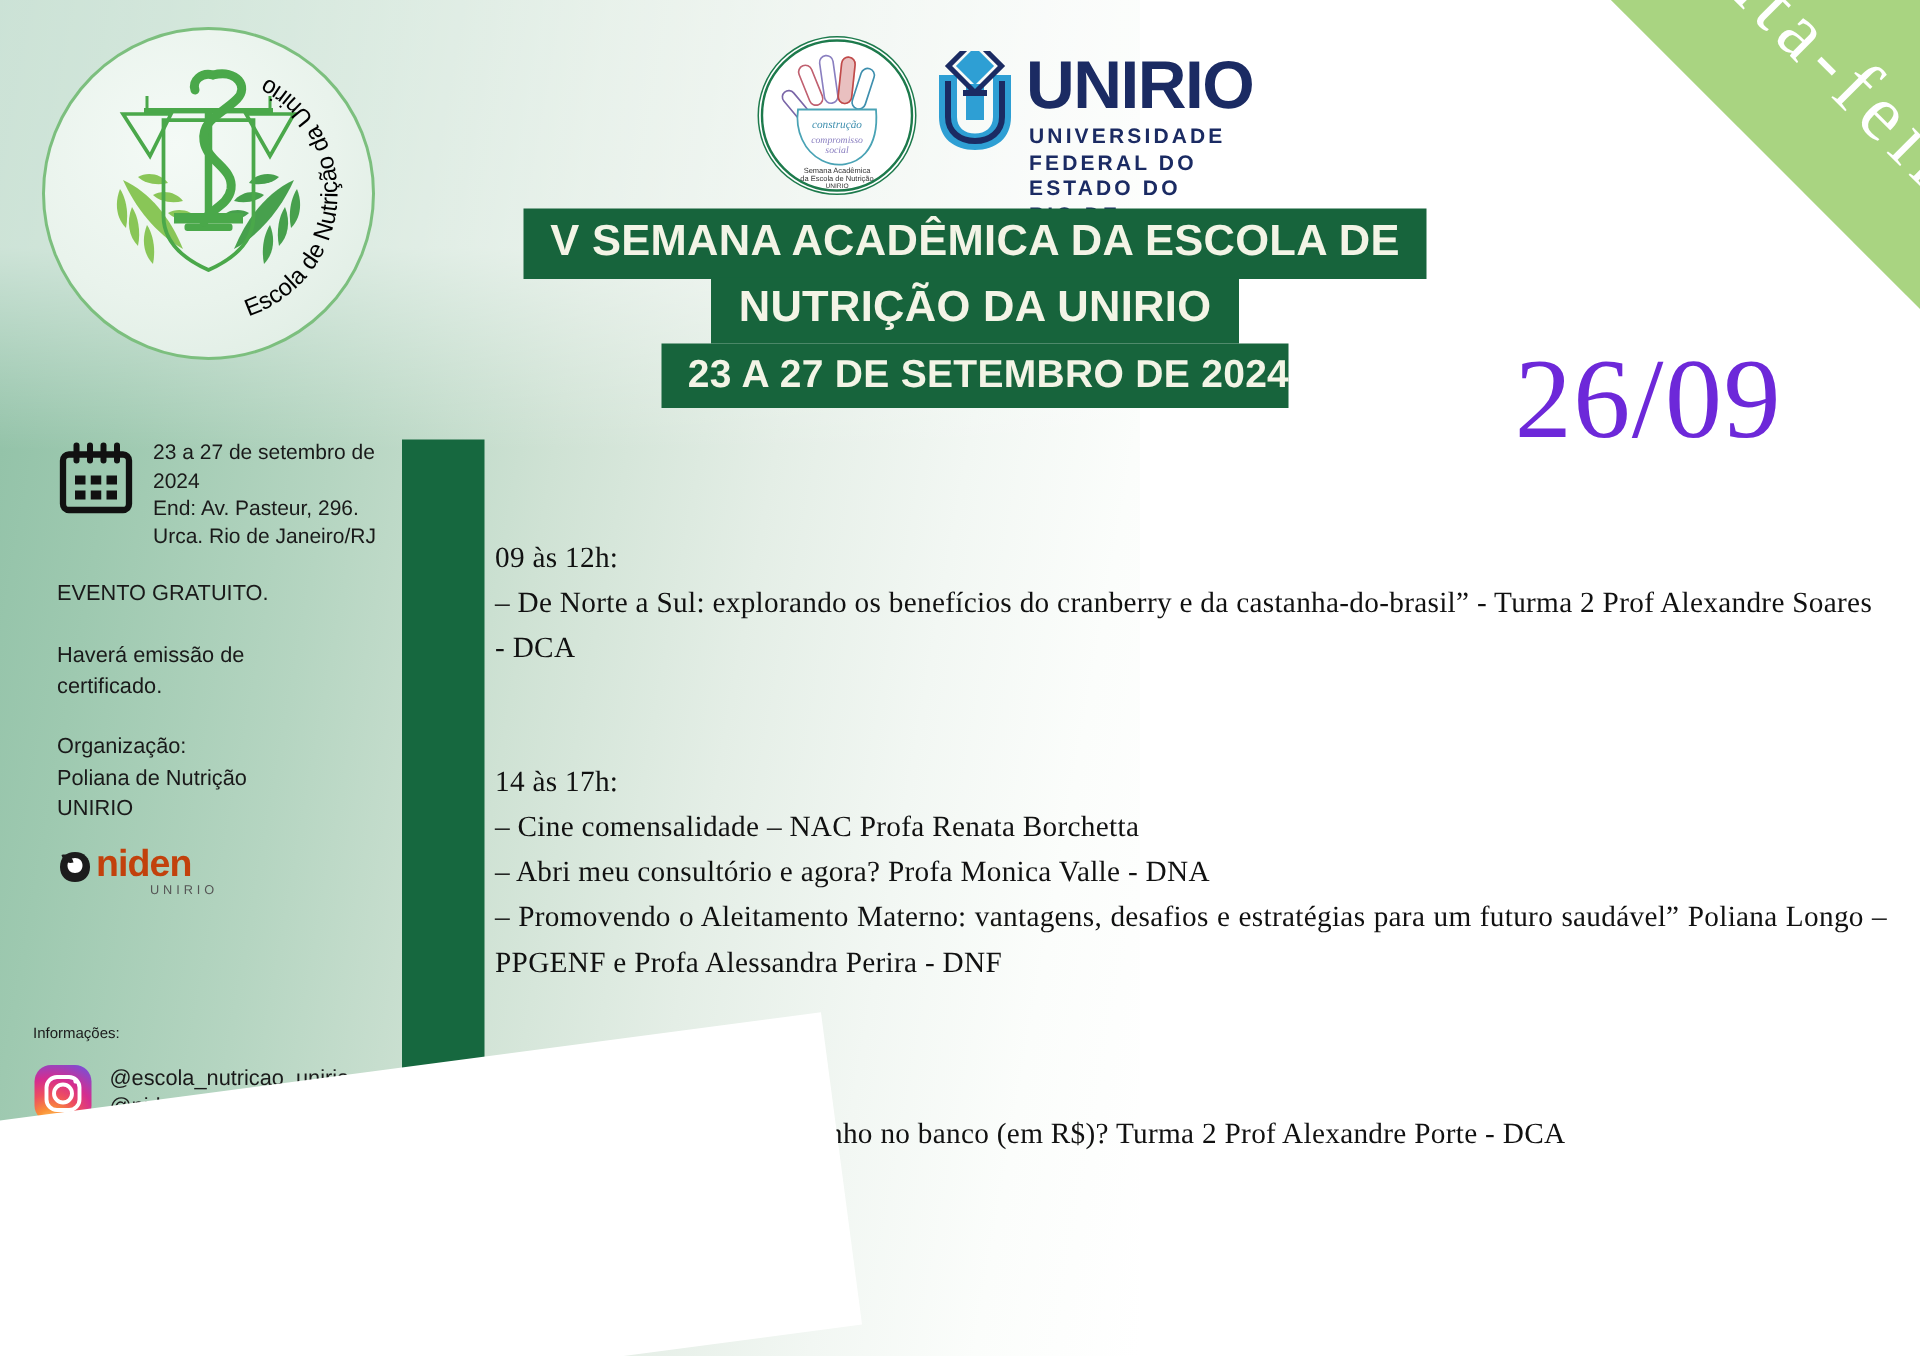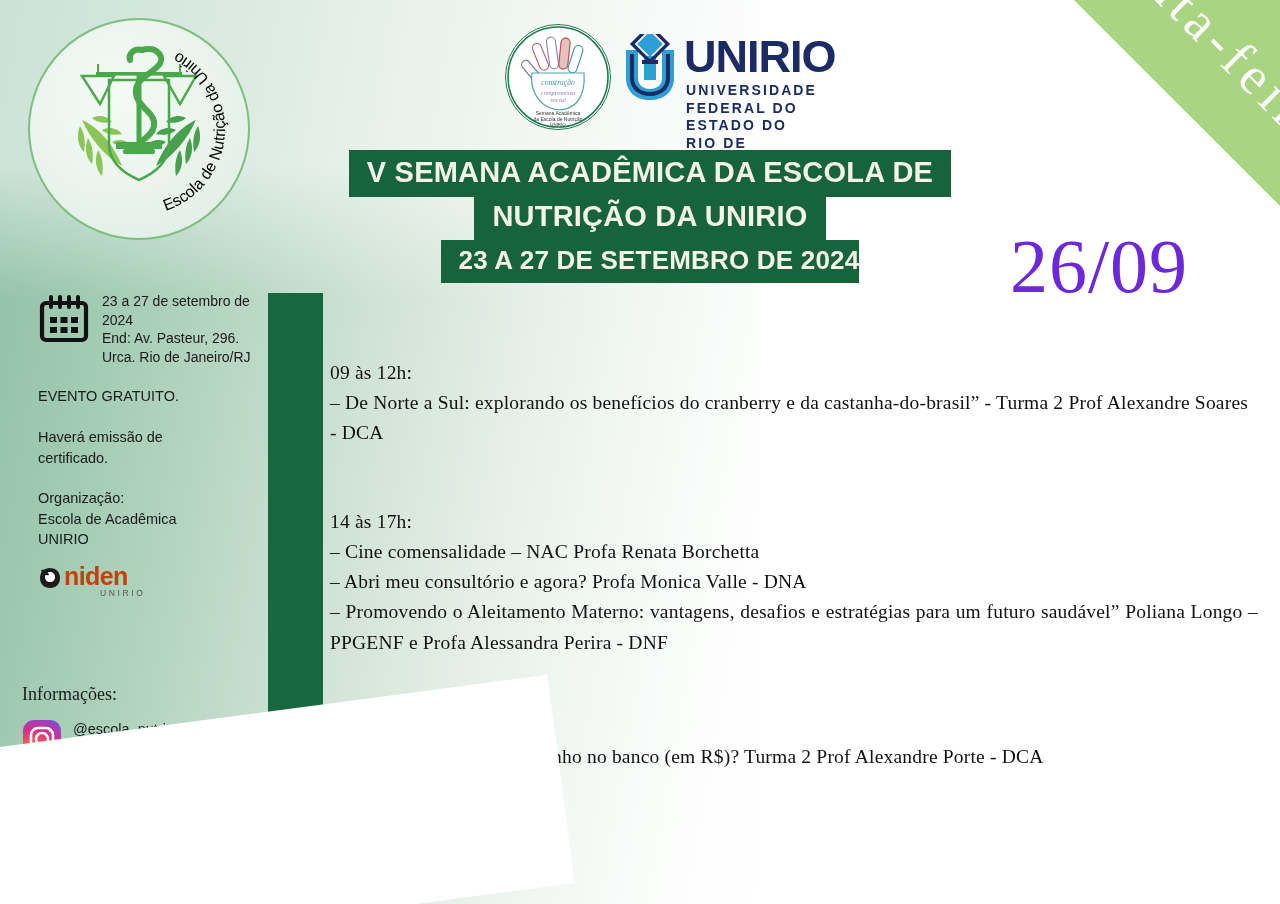--- a/index.html
+++ b/index.html
@@ -77,21 +77,21 @@
     font-family:"Liberation Sans", sans-serif;font-weight:bold;font-size:45px;
     color:#1b2b63;letter-spacing:-1px;line-height:1;
   }
   .unirio-sub{
     position:absolute;left:66px;top:48px;
     font-family:"Liberation Sans", sans-serif;font-weight:bold;font-size:14px;
     color:#1b2b63;letter-spacing:2.1px;line-height:1.25;
   }
 
   
-  .titles{position:absolute;left:300px;top:150px;width:700px;text-align:center;}
+  .titles{position:absolute;left:300px;top:139px;width:700px;text-align:center;}
   .t-line{
     display:inline-block;background:#17643c;color:#f3f4e6;
     font-family:"Liberation Sans", sans-serif;font-weight:bold;
     padding:6px 16px 8px 16px;line-height:1.02;
     letter-spacing:.2px;
   }
   .t1{font-size:29px;padding:8px 18px 9px 18px;}
   .t2{font-size:29px;margin-top:-1px;padding:6px 18px 9px 18px;}
   .t3{font-size:26px;margin-top:0px;padding:7px 0 9px 18px;}
 
@@ -111,21 +111,21 @@
     position:absolute;left:26px;top:0;
     font-family:"Liberation Sans", sans-serif;font-weight:bold;font-size:25px;
     color:#c2410c;letter-spacing:-.6px;line-height:1;
   }
   .niden-sub{
     position:absolute;left:62px;top:24px;
     font-family:"Liberation Sans", sans-serif;font-size:8.5px;color:#555;letter-spacing:2.6px;
   }
 
   .info-area{position:absolute;left:22px;top:684px;width:250px;}
-  .info-title{font-family:Liberation Serif, serif;font-size:18px;color:#1a1a1a;}
+  .info-title{font-family:Liberation Sans, sans-serif;font-size:10px;color:#1a1a1a;}
   .ig-row{display:flex;gap:11px;align-items:center;margin-top:14px;}
   .ig-icon{width:40px;height:40px;flex:0 0 40px;}
   .ig-handles{
     font-family:"Liberation Sans", sans-serif;font-size:14.5px;color:#1a1a1a;line-height:1.34;
   }
 
   
   .vbar{
     position:absolute;left:268px;top:293px;width:55px;height:589px;
     background:#16683f;
@@ -286,21 +286,21 @@
 
     <div class="side-block">EVENTO GRATUITO.</div>
 
     <div class="side-block">
       <div>Haverá emissão de</div>
       <div>certificado.</div>
     </div>
 
     <div class="side-block">
       <div>Organização:</div>
-      <div>Escola de Acadêmica</div>
+      <div>Poliana de Nutrição</div>
       <div>UNIRIO</div>
     </div>
 
     <div class="niden">
       <svg width="24" height="26" viewBox="0 0 24 26" style="position:absolute;left:0;top:1px;">
         <path d="M12 3 C6 3 2 7 2 13 C2 19 6 23 12 23 C18 23 22 19 22 13 C22 7 18 3 12 3 Z" fill="#1c1c1c"></path>
         <path d="M12 7 C9 7 7 9 7 12 C7 15 9 17 12 17 C15 17 17 15 17 12 C17 9 15 7 12 7 Z" fill="#ffffff"></path>
         <path d="M3 5 C7 4 10 6 11 10 C7 11 4 9 3 5 Z" fill="#1c1c1c"></path>
       </svg>
       <div class="niden-word">niden</div>

